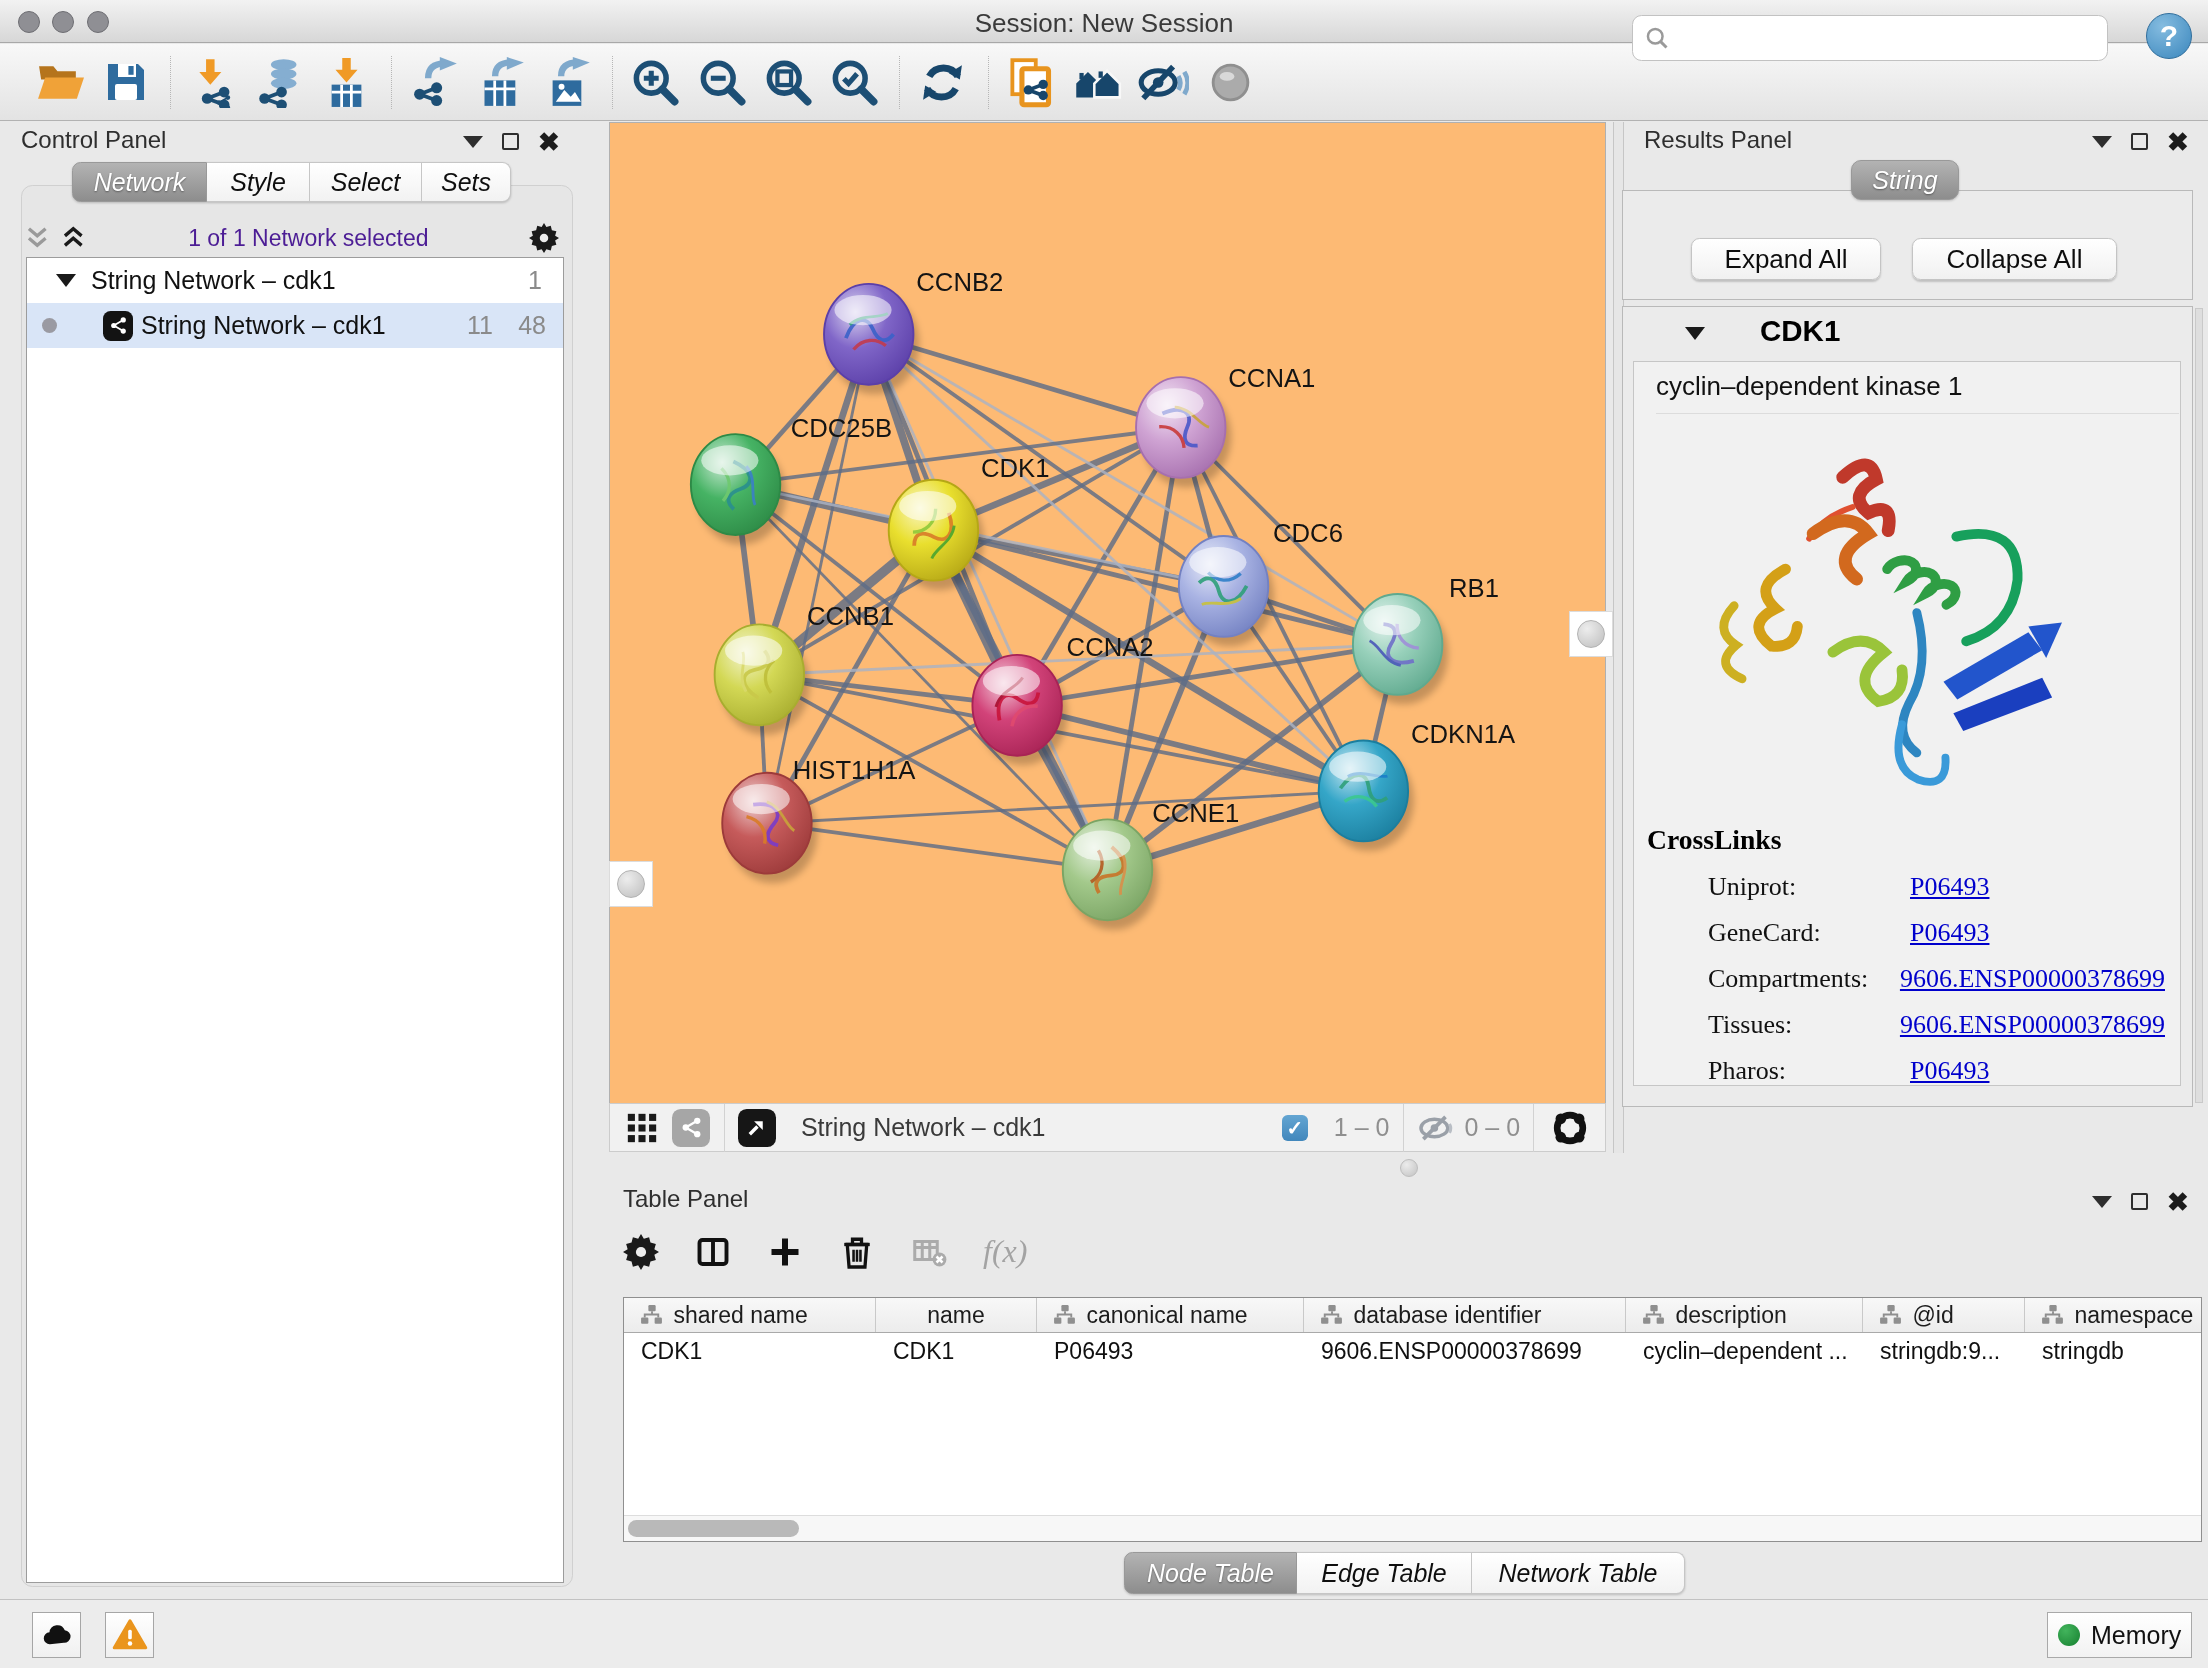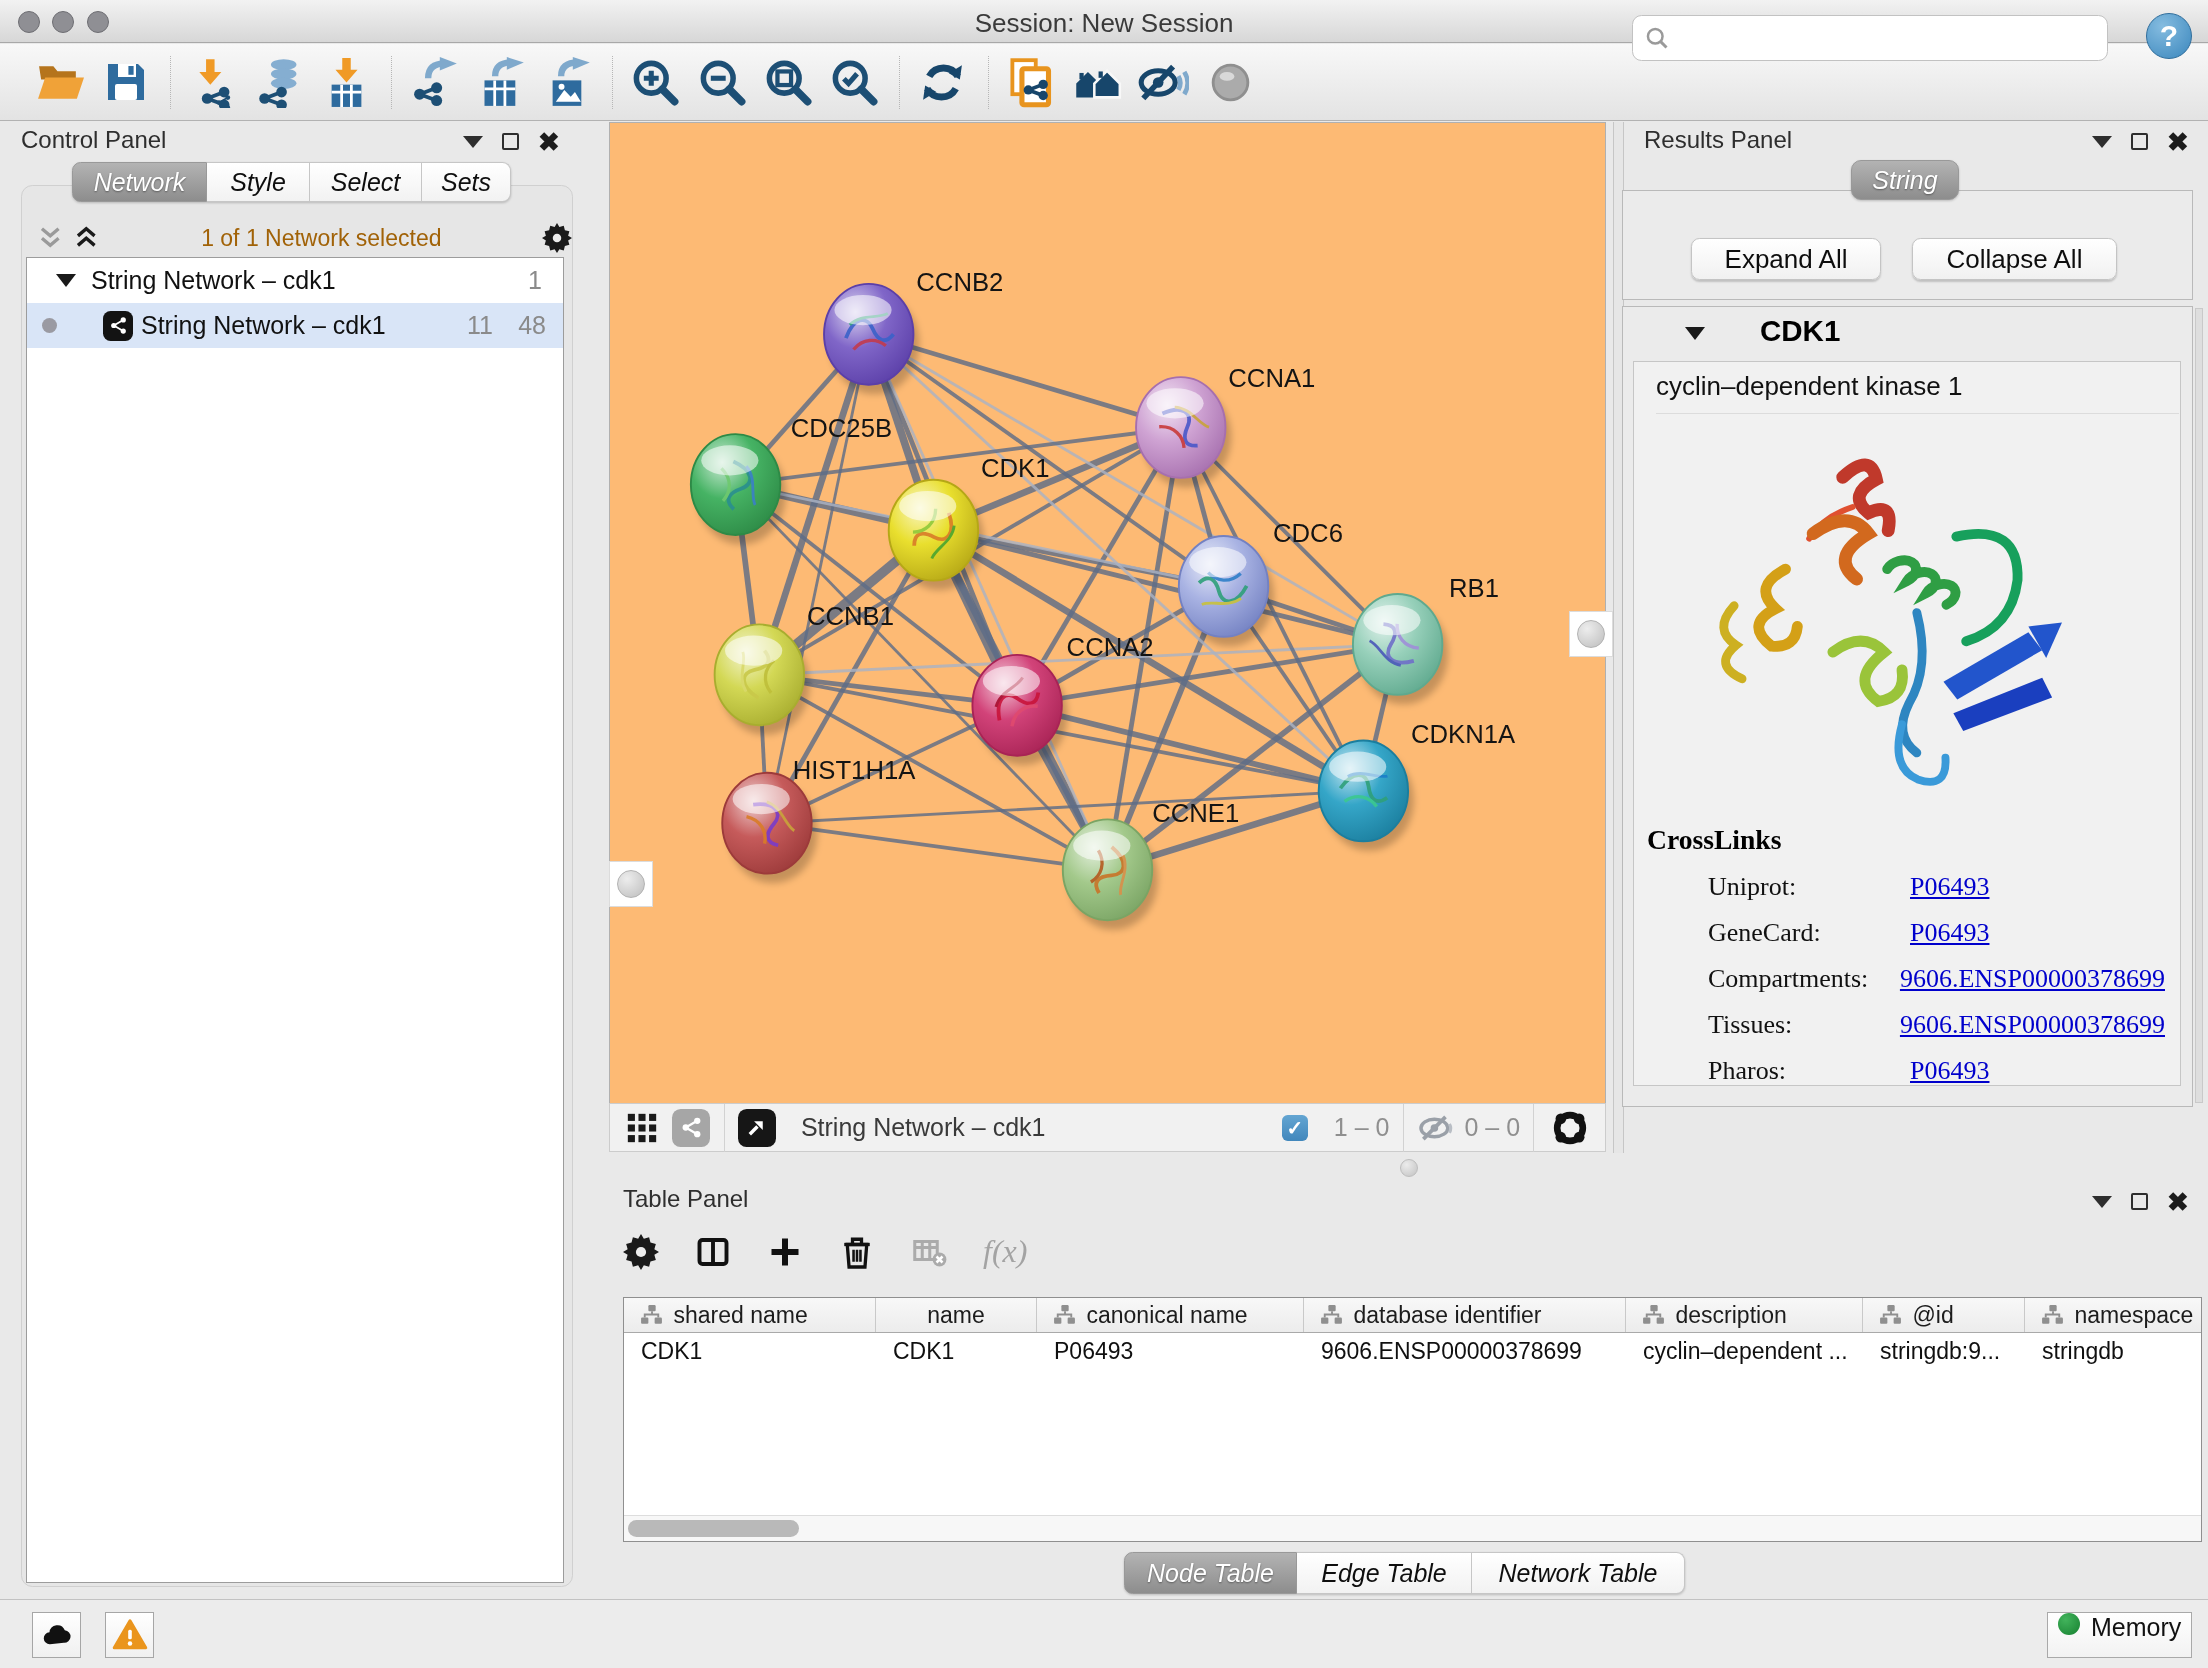--- a/index.html
+++ b/index.html
@@ -40,22 +40,22 @@
   .seg { position:absolute; display:flex; filter:drop-shadow(0 1px 1px rgba(0,0,0,.2));font-style:italic; }
   .sbtn { height:40px; background:linear-gradient(#ffffff,#f2f2f2); border:1px solid #c6c6c6; border-left-width:0;
     font-size:25px; color:#0e0e0e; display:flex; align-items:center; justify-content:center; }
   .sbtn:first-child { border-left-width:1px; border-radius:8.6px 0 0 8.6px; }
   .sbtn:last-child { border-radius:0 8.6px 8.6px 0; }
   .sbtn.sel { background:linear-gradient(#b3b3b3,#8d8d8d); color:#fff; text-shadow:0 1px 1.9px rgba(0,0,0,.4); border-color:#999; }
 
   
   .cp-groupbox { position:absolute; left:21px; top:185px; width:552px; height:1402px;
     background:#e6e6e6; border:1px solid #d0d0d0; border-radius:11.4px; }
-  .cp-statusrow { position:absolute; left:36px; top:219px; width:536px; height:38px;
-    display:flex; align-items:center; font-size:23px; color:#a16207;justify-content:center; }
+  .cp-statusrow { position:absolute; left:23px; top:219px; width:536px; height:38px;
+    display:flex; align-items:center; font-size:23px; color:#4c1d95;justify-content:center; }
   .tree-box { position:absolute; left:26px; top:257px; width:538px; height:1326px;
     background:#fff; border:1.4px solid #9c9c9c; }
   .trow { position:relative; height:45px; display:flex; align-items:center; font-size:25px; color:#111; }
   .trow .cnt { position:absolute; color:#8a8a8a; }
   .trow2 { background:#d9e5f7; }
   .dot { position:absolute; left:15px; width:15px; height:15px; border-radius:50%; background:#9a9aa2; }
   .mini-app { position:absolute; left:76px; width:30px; height:30px; background:#131313; border-radius:7.6px;
     display:flex; align-items:center; justify-content:center; }
   .tri-black { width:0; height:0; border-left:10.5px solid transparent; border-right:10.5px solid transparent; border-top:13.3px solid #1a1a1a; }
 
@@ -104,21 +104,21 @@
   .trowdata { display:flex; height:36px; }
   .td { padding-left:17px; font-size:23px; color:#101010; display:flex; align-items:center; flex-shrink:0; overflow:hidden; white-space:nowrap; }
   .hscroll { position:absolute; left:0; bottom:0; width:100%; height:26px; background:#f7f7f7; border-top:1px solid #ddd; }
   .hthumb { position:absolute; left:3.8px; top:3.8px; width:171px; height:17px; border-radius:8.6px; background:#b9b9b9; }
 
   
   .statusbar { position:absolute; left:0; top:1599px; width:2208px; height:69px; background:#ececec; border-top:1px solid #c2c2c2; }
   .stbtn { position:absolute; top:12.4px; width:49px; height:46px; background:linear-gradient(#ffffff,#f0f0f0);
     border:1.9px solid #a6a6a6; display:flex; align-items:center; justify-content:center; }
   .mem-btn { position:absolute; left:2047px; top:12.4px; width:145px; height:46px; background:linear-gradient(#ffffff,#f2f2f2);
-    border:1.9px solid #a9a9a9; display:flex; align-items:flex-start; justify-content:center; gap:11.4px; font-size:25px; color:#111; }
+    border:1.9px solid #a9a9a9; display:flex; align-items:center; justify-content:center; gap:11.4px; font-size:25px; color:#111; }
   .mem-dot { width:22px; height:22px; border-radius:50%; background:radial-gradient(circle at 35% 30%, #42b45c, #168030); }
 
   .gear-glyph { color:#1a1a1a; }
 </style>
 </head>
 <body>
 
 <svg width="0" height="0" style="position:absolute">
   <defs>
     <symbol id="sym-share" viewBox="0 0 24 24">

